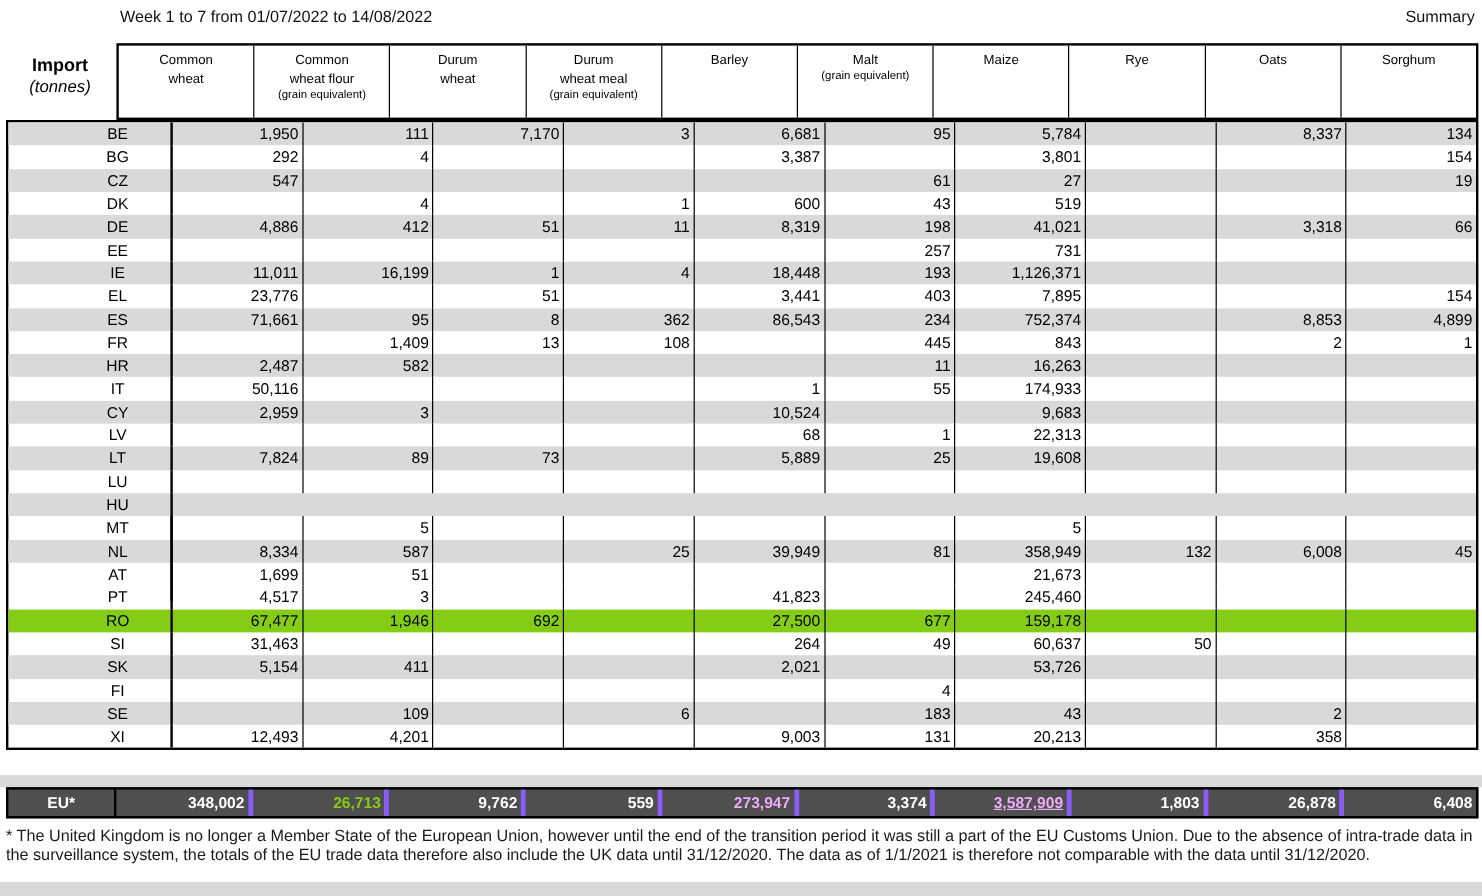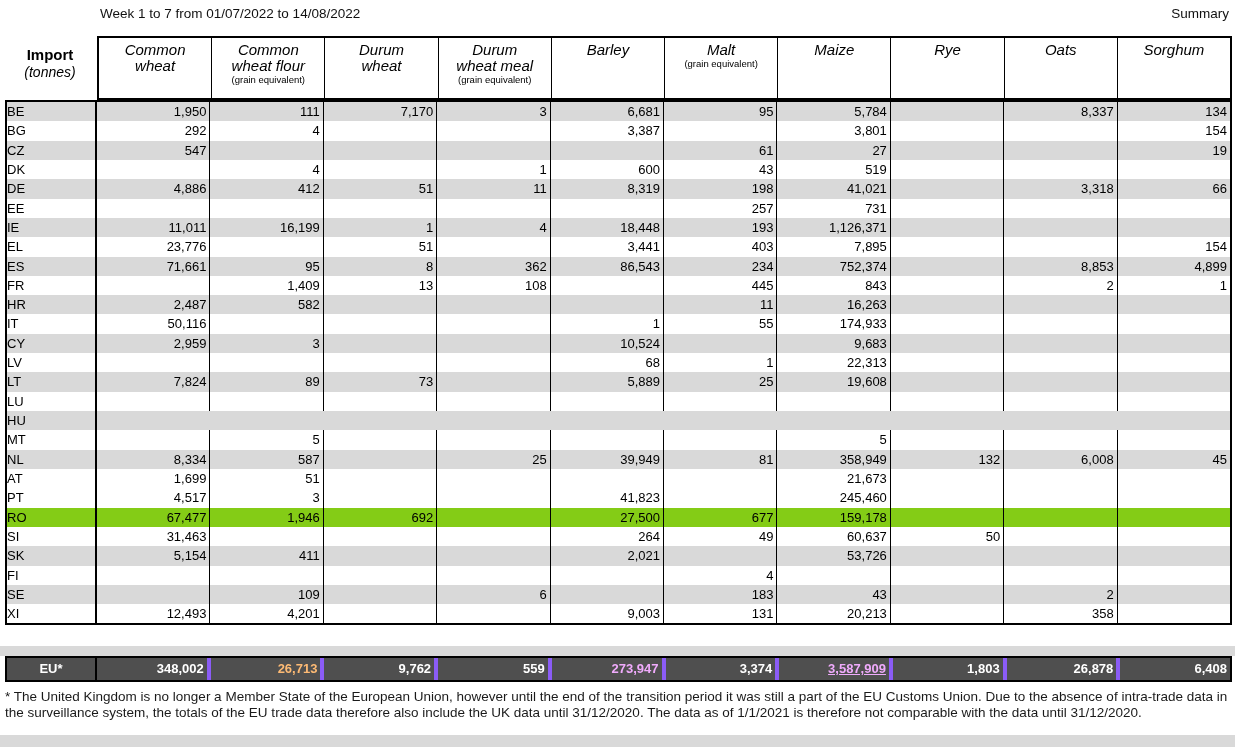--- a/index.html
+++ b/index.html
@@ -16,29 +16,29 @@
     display:flex;flex-direction:column;align-items:center;padding-top:8px;box-sizing:border-box;}
   .corner .imp{font-weight:bold;font-size:15px;line-height:18px;}
   .corner .ton{font-style:italic;font-size:14px;line-height:17px;}
 
   
   .header-box{position:absolute;left:97px;top:36px;width:1135px;height:64px;
     border:2px solid #000;box-sizing:border-box;display:flex;background:#fff;}
   .hcell{flex:1;border-right:1px solid #000;box-sizing:border-box;
     display:flex;flex-direction:column;align-items:center;padding-top:4px;}
   .hcell:last-child{border-right:none;}
-  .hl{font-size:15px;line-height:16px;white-space:nowrap;font-style:italic;}
+  .hl{font-size:11px;line-height:16px;white-space:nowrap;}
   .hnote{font-size:9.5px;line-height:11px;white-space:nowrap;text-align:right;}
 
   
   .body-box{position:absolute;left:5px;top:100px;width:1227px;
     border:2px solid #000;box-sizing:border-box;background:#fff;}
   .brow{display:flex;height:19.32px;}
   .ccode{width:90px;flex:0 0 90px;border-right:2px solid #000;box-sizing:border-box;
-    text-align:left;font-size:13px;line-height:19.32px;}
+    text-align:center;font-size:13px;line-height:19.32px;margin-left:47px;}
   .vcell{flex:1;border-right:1px solid #000;box-sizing:border-box;
     text-align:right;padding-right:3px;font-size:13px;line-height:19.32px;overflow:hidden;}
   .vcell:last-child{border-right:none;}
 
   .gray-strip{position:absolute;left:0;width:1235px;}
 
   
   .total-box{position:absolute;left:5px;top:656px;width:1227px;height:26px;
     border:2px solid #000;box-sizing:border-box;display:flex;}
   .tcode{width:90px;flex:0 0 90px;border-right:2px solid #000;box-sizing:border-box;
@@ -453,21 +453,21 @@
       <div class="vcell">358</div>
       <div class="vcell"></div>
     </div>
   </div>
 
 <div class="gray-strip" style="top: 646px; height: 10px; background: rgb(217, 217, 217);"></div>
 
 <div class="total-box" style="background: rgb(79, 79, 79);">
     <div class="tcode" style="color: rgb(255, 255, 255);">EU*</div>
     <div class="tval" style="color: rgb(255, 255, 255);">348,002</div>
-    <div class="tval" style="color: #fdba74;">26,713</div>
+    <div class="tval" style="color: #84cc16;">26,713</div>
     <div class="tval" style="color: rgb(255, 255, 255);">9,762</div>
     <div class="tval" style="color: rgb(255, 255, 255);">559</div>
     <div class="tval" style="color: #f0abfc;">273,947</div>
     <div class="tval" style="color: rgb(255, 255, 255);">3,374</div>
     <div class="tval" style="color: #f0abfc; text-decoration: underline;">3,587,909</div>
     <div class="tval" style="color: rgb(255, 255, 255);">1,803</div>
     <div class="tval" style="color: rgb(255, 255, 255);">26,878</div>
     <div class="tval" style="color: rgb(255, 255, 255);">6,408</div>
   </div>
 

